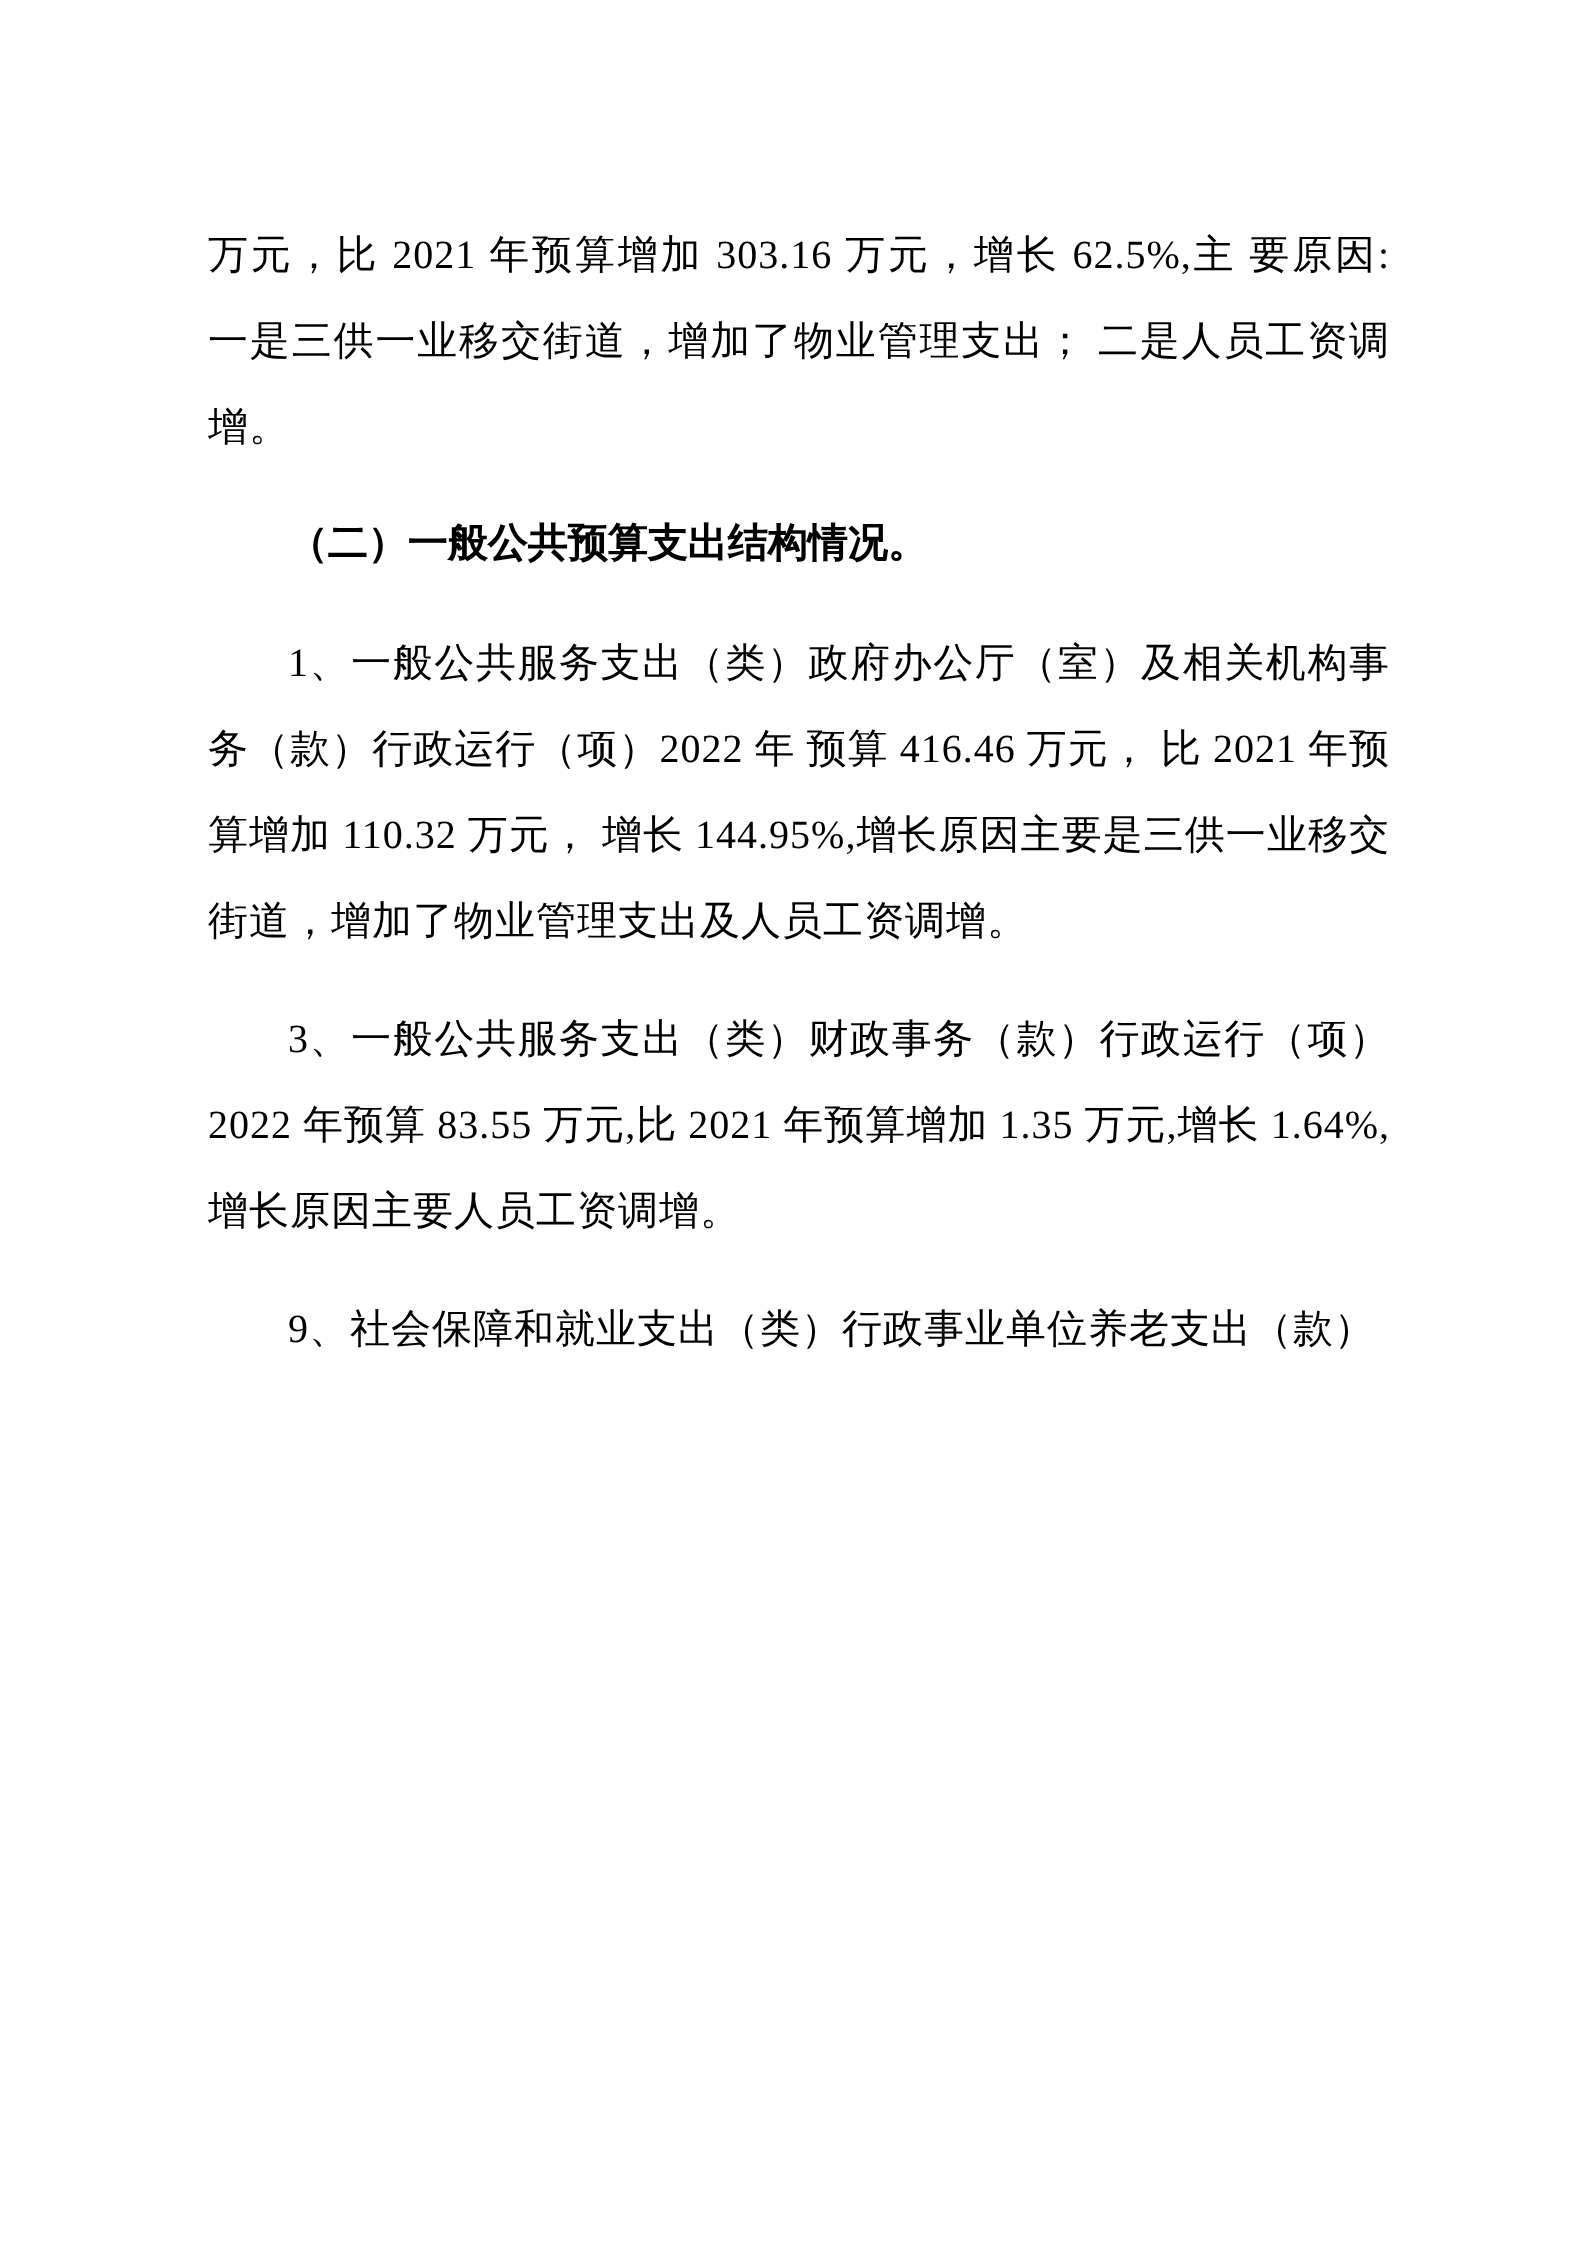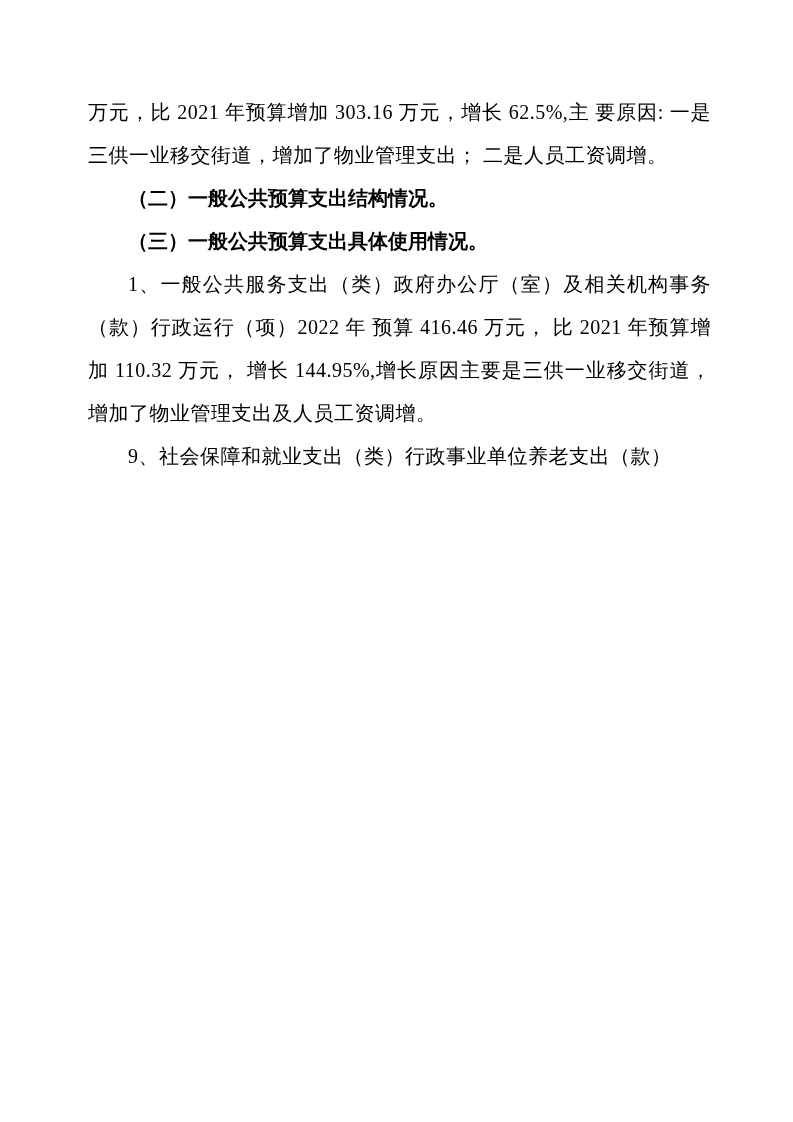--- a/index.html
+++ b/index.html
@@ -20,36 +20,36 @@
     left: 88px;
     top: 91px;
     width: 623px;
     color: #000000;
     font-size: 20px;
     line-height: 43px;
     text-align: justify;
     letter-spacing: 0.5px;
   }
   .content p {
-    margin: 0;
+    margin: 16px;
     padding: 0;
   }
   .content p.indent {
     text-indent: 40px;
   }
   .content p.heading {
     font-weight: bold;
-    font-family: Liberation Sans, sans-serif;
+    font-family: Liberation Mono, monospace;
     letter-spacing: 0;
   }
 </style>
 </head>
 <body>
 
 <div class="page">
   <div class="content">
     <p>万元，比 2021 年预算增加 303.16 万元，增长 62.5%,主 要原因: 一是三供一业移交街道，增加了物业管理支出； 二是人员工资调增。</p>
     <p class="heading indent">（二）一般公共预算支出结构情况。</p>
-    <p class="heading indent">（三）一般公共预算支出具体使用情况。</p>
     <p class="indent">1、一般公共服务支出（类）政府办公厅（室）及相关机构事务（款）行政运行（项）2022 年 预算 416.46 万元， 比 2021 年预算增加 110.32 万元， 增长 144.95%,增长原因主要是三供一业移交街道，增加了物业管理支出及人员工资调增。</p>
+    <p class="indent">3、一般公共服务支出（类）财政事务（款）行政运行（项）2022 年预算 83.55 万元,比 2021 年预算增加 1.35 万元,增长 1.64%,增长原因主要人员工资调增。</p>
     <p class="indent">9、社会保障和就业支出（类）行政事业单位养老支出（款）</p>
   </div>
 </div>
 
 </body></html>

